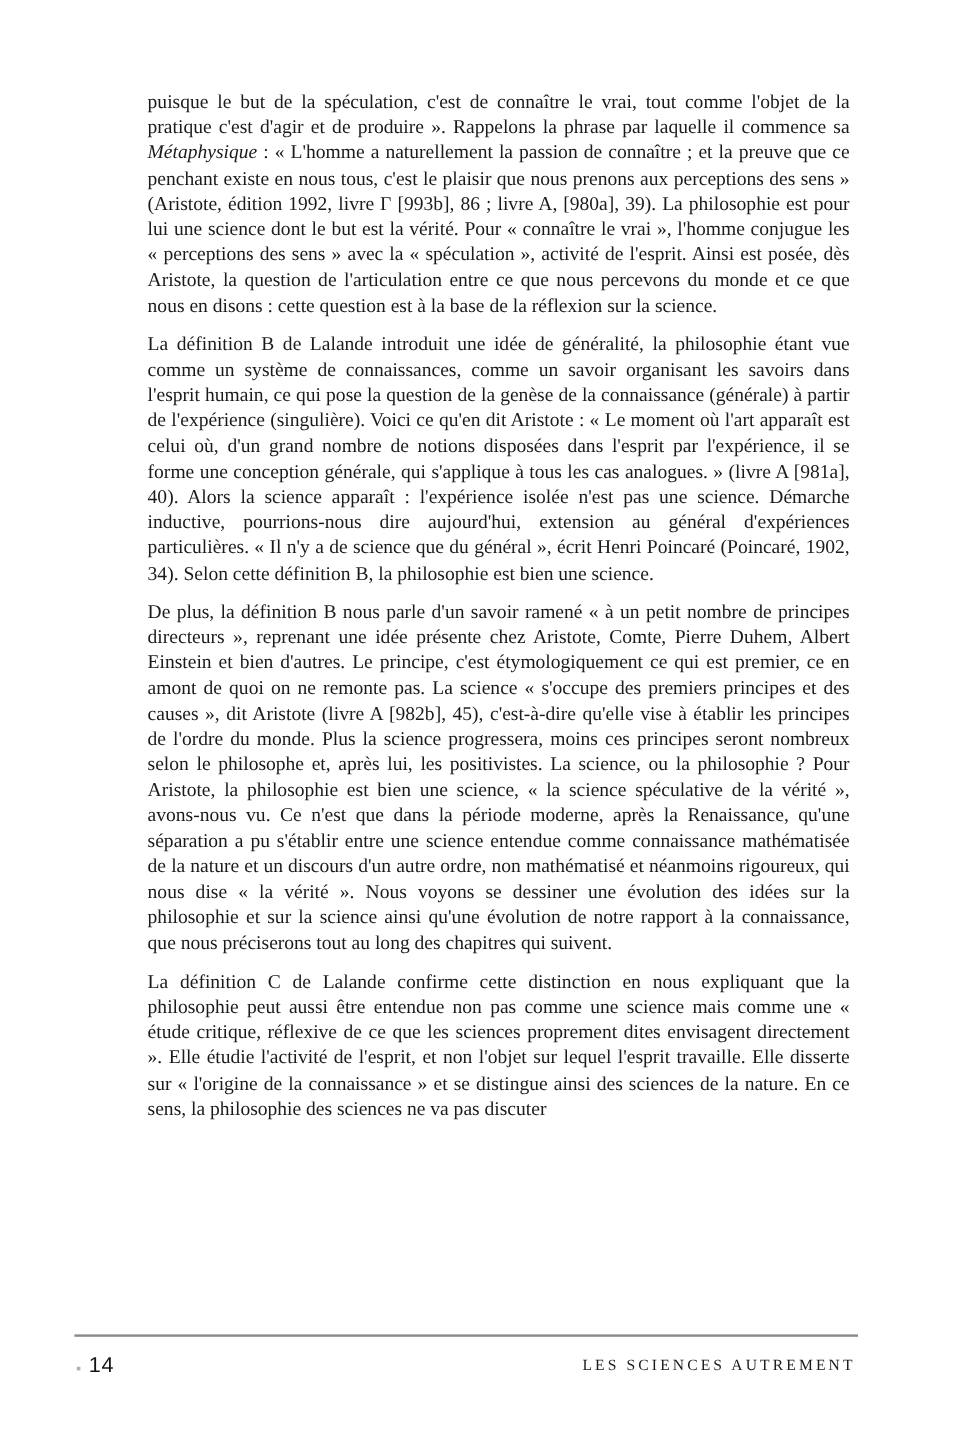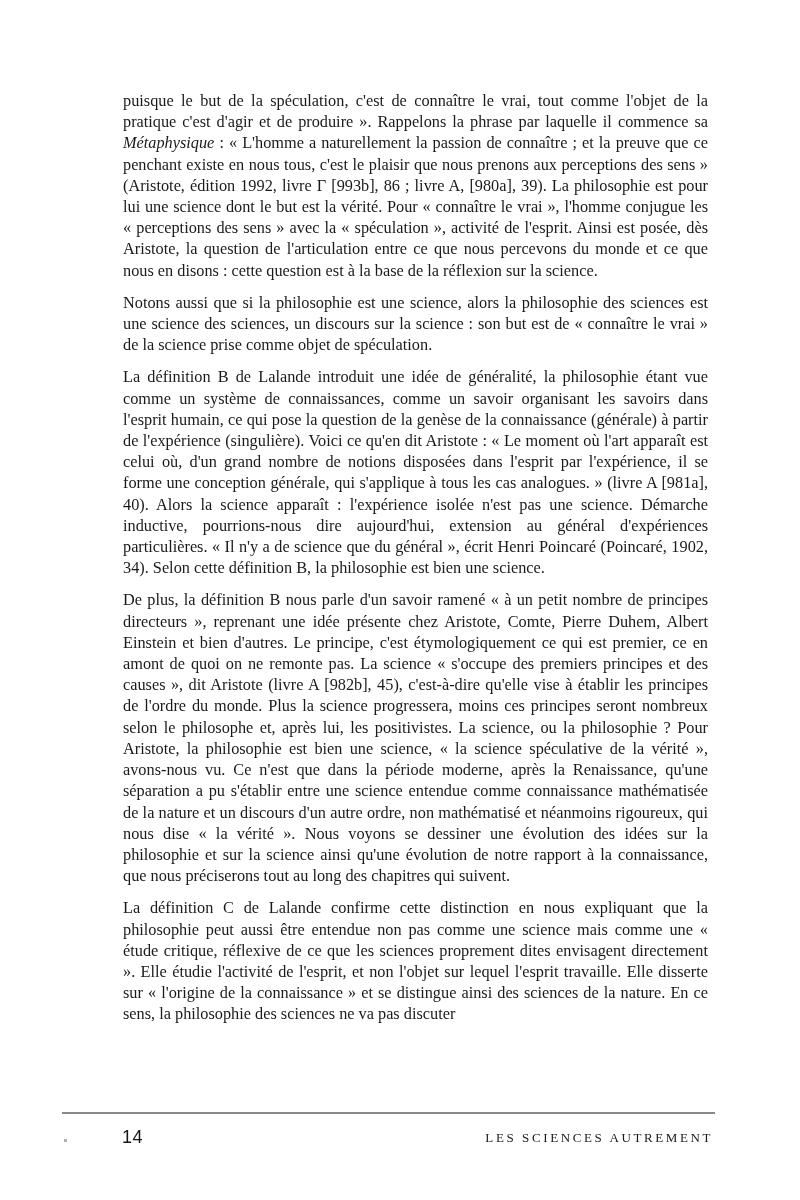--- a/index.html
+++ b/index.html
@@ -11,21 +11,21 @@
     position: relative;
     width: 800px;
     height: 1200px;
     background: #ffffff;
     overflow: hidden;
     font-family: "Liberation Serif", serif;
   }
   .text-block {
     position: absolute;
     left: 123px;
-    top: 90px;
+    top: 74px;
     width: 585px;
   }
   .text-block p {
     margin: 0 0 11px 0;
     font-family: "Liberation Serif", serif;
     font-size: 16.3px;
     line-height: 21.2px;
     color: #1a1a1a;
     text-align: justify;
     text-justify: inter-word;
@@ -42,21 +42,20 @@
     background: #8a8a8a;
   }
   .page-number {
     position: absolute;
     left: 74px;
     top: 1127px;
     font-family: "Liberation Sans", sans-serif;
     font-size: 18px;
     color: #141414;
     letter-spacing: 0.5px;
-    margin-left: 48px;
   }
   .page-marker-dot {
     position: absolute;
     left: 64px;
     top: 1139px;
     width: 3px;
     height: 3px;
     background: #b0b0b0;
   }
   .running-title {
@@ -71,21 +70,20 @@
     text-align: right;
   }
 </style>
 </head>
 <body>
 
 <div class="page">
 
   <div class="text-block">
     <p><span>puisque le but de la spéculation, c'est de connaître le vrai, tout comme l'objet de la pratique c'est d'agir et de produire ». Rappelons la phrase par laquelle il commence sa </span><em>Métaphysique</em><span> : « L'homme a naturellement la passion de connaître ; et la preuve que ce penchant existe en nous tous, c'est le plaisir que nous prenons aux perceptions des sens » (Aristote, édition 1992, livre Γ [993b], 86 ; livre A, [980a], 39). La philosophie est pour lui une science dont le but est la vérité. Pour « connaître le vrai », l'homme conjugue les « perceptions des sens » avec la « spéculation », activité de l'esprit. Ainsi est posée, dès Aristote, la question de l'articulation entre ce que nous percevons du monde et ce que nous en disons : cette question est à la base de la réflexion sur la science.</span></p>
-    <p>Notons aussi que si la philosophie est une science, alors la philosophie des sciences est une science des sciences, un discours sur la science : son but est de « connaître le vrai » de la science prise comme objet de spéculation.</p>
     <p>La définition B de Lalande introduit une idée de généralité, la philosophie étant vue comme un système de connaissances, comme un savoir organisant les savoirs dans l'esprit humain, ce qui pose la question de la genèse de la connaissance (générale) à partir de l'expérience (singulière). Voici ce qu'en dit Aristote : « Le moment où l'art apparaît est celui où, d'un grand nombre de notions disposées dans l'esprit par l'expérience, il se forme une conception générale, qui s'applique à tous les cas analogues. » (livre A [981a], 40). Alors la science apparaît : l'expérience isolée n'est pas une science. Démarche inductive, pourrions-nous dire aujourd'hui, extension au général d'expériences particulières. « Il n'y a de science que du général », écrit Henri Poincaré (Poincaré, 1902, 34). Selon cette définition B, la philosophie est bien une science.</p>
     <p>De plus, la définition B nous parle d'un savoir ramené « à un petit nombre de principes directeurs », reprenant une idée présente chez Aristote, Comte, Pierre Duhem, Albert Einstein et bien d'autres. Le principe, c'est étymologiquement ce qui est premier, ce en amont de quoi on ne remonte pas. La science « s'occupe des premiers principes et des causes », dit Aristote (livre A [982b], 45), c'est-à-dire qu'elle vise à établir les principes de l'ordre du monde. Plus la science progressera, moins ces principes seront nombreux selon le philosophe et, après lui, les positivistes. La science, ou la philosophie ? Pour Aristote, la philosophie est bien une science, « la science spéculative de la vérité », avons-nous vu. Ce n'est que dans la période moderne, après la Renaissance, qu'une séparation a pu s'établir entre une science entendue comme connaissance mathématisée de la nature et un discours d'un autre ordre, non mathématisé et néanmoins rigoureux, qui nous dise « la vérité ». Nous voyons se dessiner une évolution des idées sur la philosophie et sur la science ainsi qu'une évolution de notre rapport à la connaissance, que nous préciserons tout au long des chapitres qui suivent.</p>
     <p>La définition C de Lalande confirme cette distinction en nous expliquant que la philosophie peut aussi être entendue non pas comme une science mais comme une « étude critique, réflexive de ce que les sciences proprement dites envisagent directement ». Elle étudie l'activité de l'esprit, et non l'objet sur lequel l'esprit travaille. Elle disserte sur « l'origine de la connaissance » et se distingue ainsi des sciences de la nature. En ce sens, la philosophie des sciences ne va pas discuter</p>
   </div>
 
   <div class="footer-rule"></div>
 
   <div class="page-marker-dot"></div>
 
   <div class="page-number">14</div>

